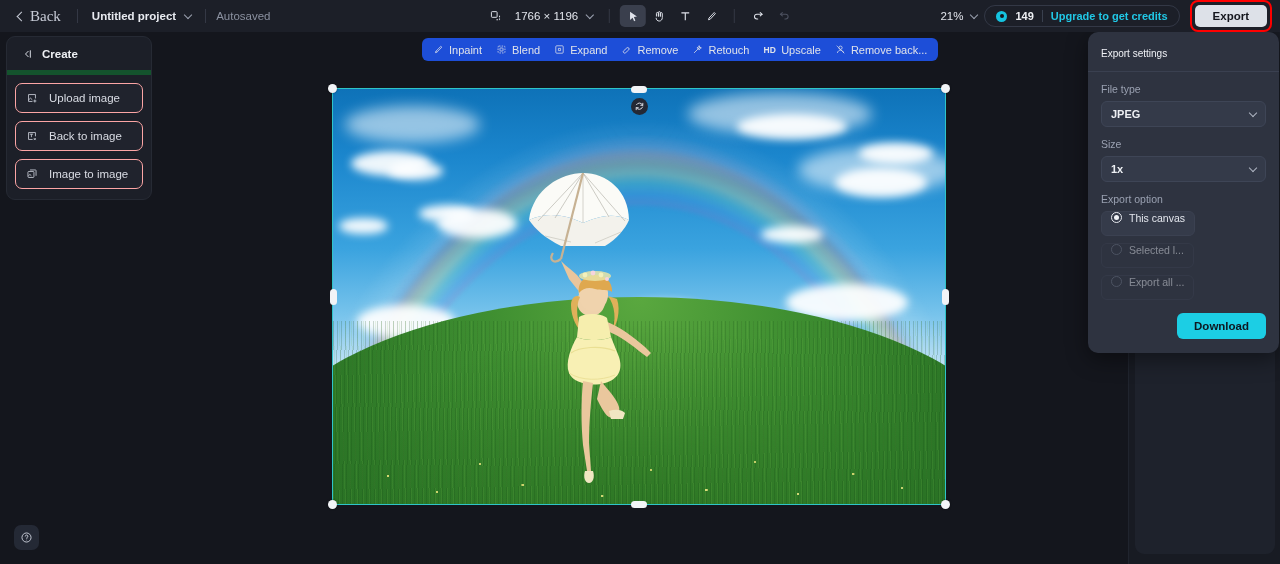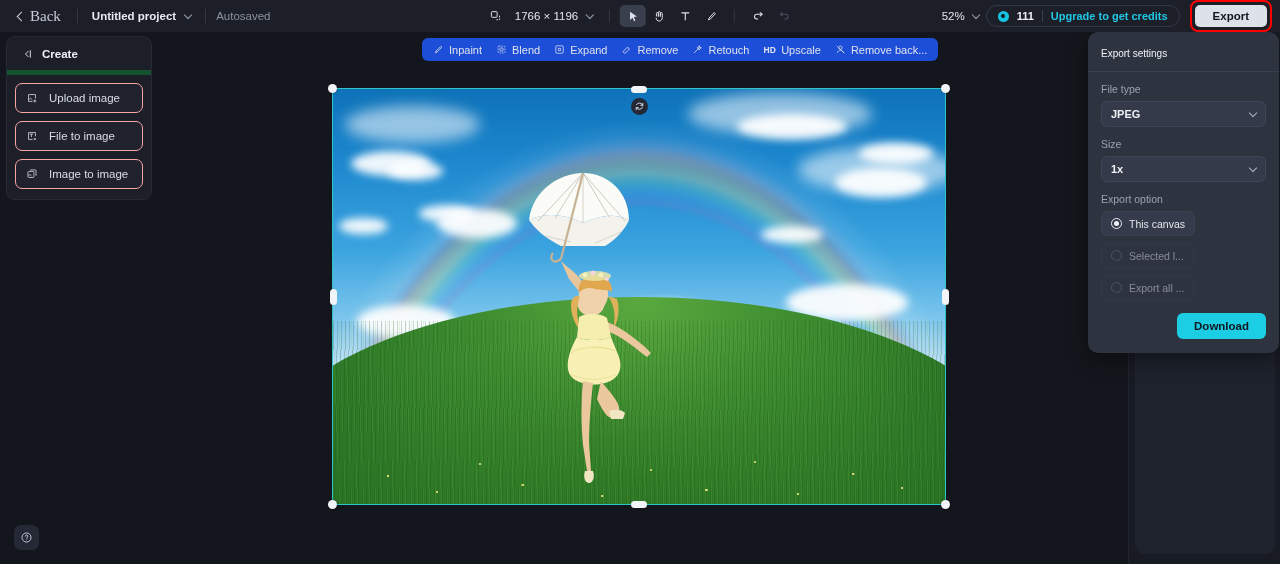--- a/index.html
+++ b/index.html
@@ -198,21 +198,21 @@
   .ep-label { color: #9aa1b1; font-size: 10.5px; margin-bottom: 6px; }
   .ep-select {
     height: 26px; background: #343a49; border: 1px solid #3e4556; border-radius: 6px;
     display: flex; align-items: center; justify-content: space-between;
     padding: 0 9px; cursor: pointer; margin-bottom: 11px;
   }
   .ep-select-val { color: #eef0f4; font-size: 11px; font-weight: bold; }
   .sel-chev { width: 6px; height: 6px; border-right: 1.4px solid #aeb4c2; border-bottom: 1.4px solid #aeb4c2; transform: rotate(45deg); margin-top: -3px; }
   .ep-radios { display: flex; flex-wrap: wrap; gap: 7px; margin-top: 2px; }
   .ep-radio {
-    display: flex; align-items: center; gap: 7px;
+    display: flex; align-items: flex-start; gap: 7px;
     height: 25px; border: 1px solid #3b4151; border-radius: 6px;
     padding: 0 9px; cursor: pointer; min-width: 79px;
   }
   .ep-radio.sel { background: #353b4a; }
   .ep-radio.dim { opacity: .48; }
   .rd { width: 11px; height: 11px; border-radius: 50%; border: 1.4px solid #6e7687; display:flex; align-items:center; justify-content:center; flex: none; }
   .ep-radio.sel .rd { border-color: #e8eaf0; }
   .rd i { display: none; width: 5px; height: 5px; border-radius: 50%; background: #f0f2f6; font-style: normal; }
   .ep-radio.sel .rd i { display: block; }
   .ep-radio-label { color: #e3e6ed; font-size: 10.5px; white-space: nowrap; overflow: hidden; text-overflow: ellipsis; }
@@ -292,28 +292,28 @@
       <div class="tool-btn disabled">
         <svg width="13" height="13" viewBox="0 0 16 16" fill="none" stroke="#4d5260" stroke-width="1.3" stroke-linecap="round">
           <path d="M3.5 5.2h6.3a2.9 2.9 0 0 1 0 5.8H8.7"></path>
             <path d="M5.6 3.1L3.3 5.2l2.3 2.1"></path>
         </svg>
       </div>
     </div>
 
     <div class="tb-right">
       <div class="zoom-chip">
-        <span class="zoom-txt">52%</span>
+        <span class="zoom-txt">21%</span>
         <span class="chev-down"></span>
       </div>
       <div class="credits">
         <span class="credit-coin">
             <i></i>
           </span>
-        <span class="credit-num">111</span>
+        <span class="credit-num">149</span>
         <span class="credit-div"></span>
         <span class="upgrade">Upgrade to get credits</span>
       </div>
       <div class="export-wrap">
         <button class="export-btn">Export</button>
       </div>
     </div>
   </div>
 
   <div class="right-dock">
@@ -478,21 +478,21 @@
         <span class="lp-item-label">Upload image</span>
       </div>
       <div class="lp-item">
         <span>
           <svg width="12" height="12" viewBox="0 0 16 16" fill="none" stroke="#cfd3dd" stroke-width="1.1">
             <path d="M12.6 8.4V3.4H3.4v9.2h5.4"></path>
               <path d="M5 5.6h4.4M7.2 5.6v4"></path>
             <path d="M10.4 10.8l2.6 2.6M13 10.8l-2.6 2.6"></path>
           </svg>
         </span>
-        <span class="lp-item-label">File to image</span>
+        <span class="lp-item-label">Back to image</span>
       </div>
       <div class="lp-item">
         <span>
           <svg width="12" height="12" viewBox="0 0 16 16" fill="none" stroke="#cfd3dd" stroke-width="1.1">
             <rect x="2.6" y="4.6" width="8" height="8" rx="1.2"></rect>
               <path d="M5.4 2.6h7.2a.8.8 0 0 1 .8.8v7"></path>
             <path d="M3 10.6l2.2-2 2 1.8"></path>
           </svg>
         </span>
         <span class="lp-item-label">Image to image</span>

